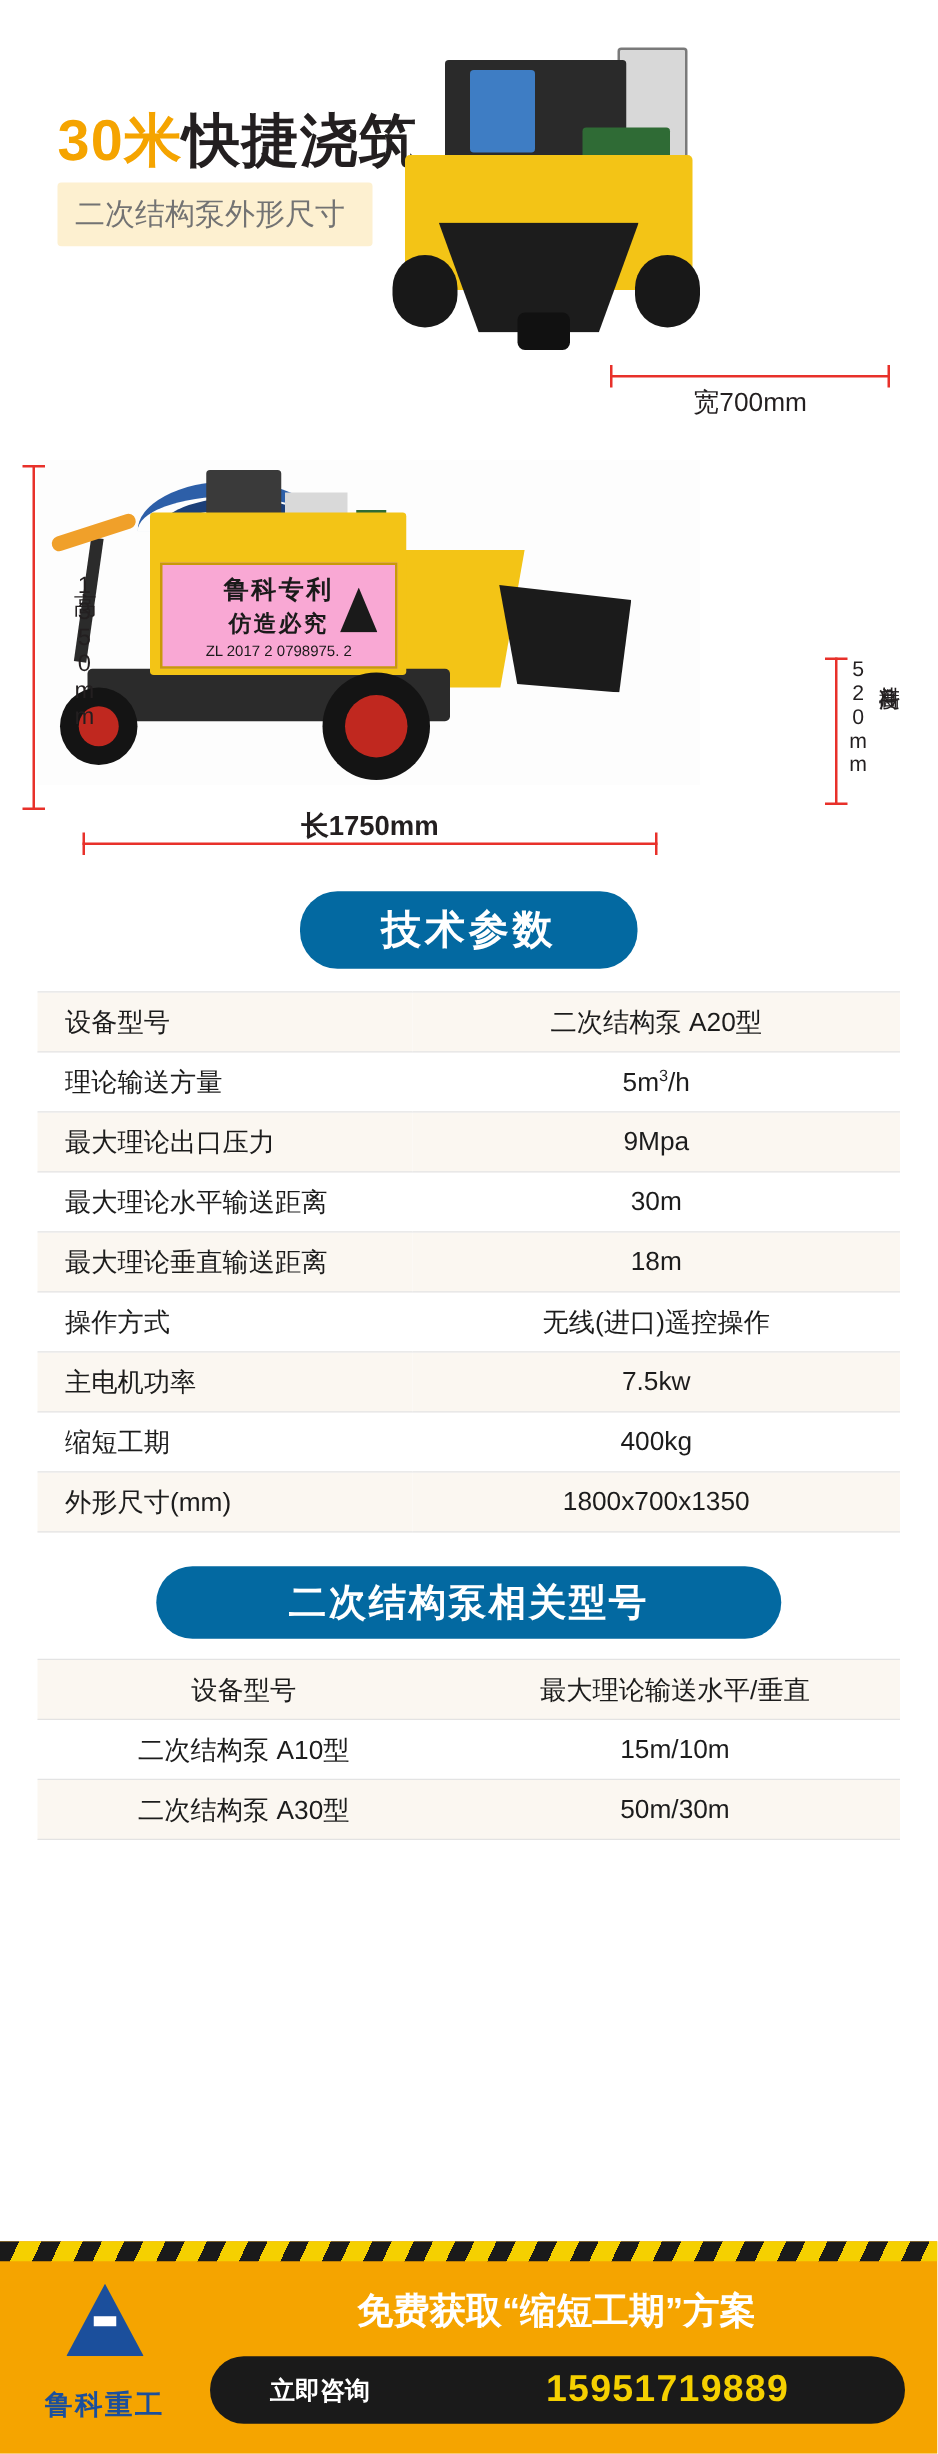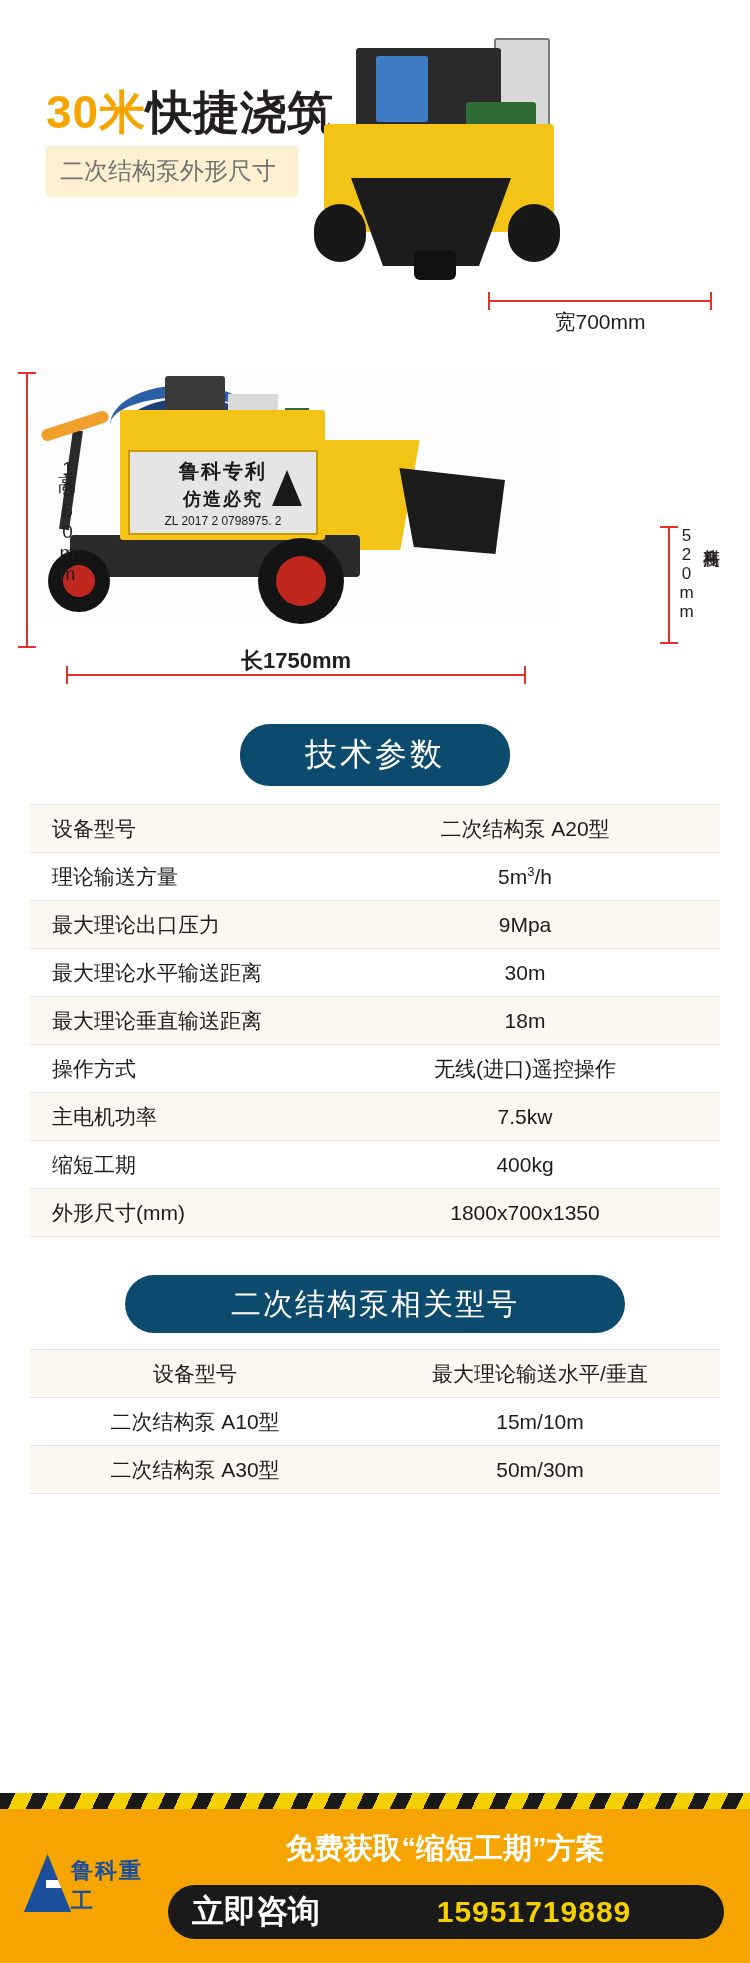--- a/index.html
+++ b/index.html
@@ -46,21 +46,21 @@
   .dim-width .cap-l { position:absolute; left:0; top:0; width:2px; height:18px; background:#e8312a; }
   .dim-width .cap-r { position:absolute; right:0; top:0; width:2px; height:18px; background:#e8312a; }
   .dim-width .txt { position:absolute; left:0; top:16px; width:224px; text-align:center; font-size:21px; color:#231f20; }
 
   
   .photo-main { position:relative; width:750px; height:330px; }
   .pm { position:absolute; }
   .pm-bg { left:30px; top:18px; width:530px; height:260px; background:#fdfdfd; }
   .pm-body { left:120px; top:60px; width:205px; height:130px; background:#f3c416; border-radius:3px; }
   .pm-label {
-    left:128px; top:100px; width:190px; height:85px; background:#e5e5e5;
+    left:128px; top:100px; width:190px; height:85px; background:#f9a8d4;
     border:2px solid #c99a08;
     display:flex; flex-direction:column; align-items:center; justify-content:center;
   }
   .pm-label .l1 { font-size:20px; font-weight:bold; color:#1a1a1a; letter-spacing:2px; }
   .pm-label .l2 { font-size:18px; font-weight:bold; color:#1a1a1a; letter-spacing:2px; margin-top:2px;}
   .pm-label .l3 { font-size:12px; color:#1a1a1a; margin-top:3px; }
   .pm-logo { position:absolute; right:14px; top:18px; width:30px; height:36px; background:#1a1a1a;
              clip-path:polygon(50% 0,100% 100%,0 100%); }
   .pm-chassis { left:70px; top:185px; width:290px; height:42px; background:#2b2b2b; border-radius:4px; }
   .pm-rear { left:300px; top:90px; width:110px; height:110px; background:#f3c416; transform:skewX(-10deg); }
@@ -98,22 +98,22 @@
     writing-mode:vertical-rl; text-orientation:upright; }
 
   .dim-length { position:absolute; left:66px; top:300px; width:460px; height:46px; }
   .dim-length .line { position:absolute; left:0; top:24px; width:460px; height:2px; background:#e8312a; }
   .dim-length .cap-l { position:absolute; left:0; top:16px; width:2px; height:18px; background:#e8312a; }
   .dim-length .cap-r { position:absolute; right:0; top:16px; width:2px; height:18px; background:#e8312a; }
   .dim-length .txt { position:absolute; left:0; top:-4px; width:460px; text-align:center; font-size:22px; color:#231f20;font-weight:bold; }
 
   
   .pill {
-    margin:16px auto; border-radius:30px; background:#0c4a6e;
-    color:#ffffff; font-weight:normal; text-align:center;
+    margin:5px auto; border-radius:30px; background:#0369a1;
+    color:#ffffff; font-weight:bold; text-align:center;
     display:flex; align-items:center; justify-content:center;
   }
   .pill-1 { width:270px; height:62px; font-size:32px; letter-spacing:3px; }
   .pill-2 { width:500px; height:58px; font-size:30px; letter-spacing:2px; }
 
   
   .spec-table { width:690px; margin:18px auto 0 auto; border-collapse:collapse; }
   .spec-table td {
     height:48px; font-size:21px; color:#1c1c1c;
     border-bottom:1px solid #e3e3e3;
@@ -140,41 +140,41 @@
   .footer {
     position:absolute; left:0; bottom:0; width:750px; height:170px;
     background:#f5a400; overflow:hidden;
   }
   .footer .stripes {
     position:absolute; left:0; top:0; width:750px; height:16px;
     background:repeating-linear-gradient(115deg,#1a1a1a 0 14px,#f5d000 14px 30px);
   }
   .footer .logo-box {
     position:absolute; left:24px; top:34px; width:120px; height:112px;
-    display:flex; flex-direction:row; align-items:center; justify-content:space-between;
+    display:flex; flex-direction:column; align-items:center; justify-content:space-between;
   }
   .footer .logo-mark {
     width:62px; height:58px; background:#1b4f9c;
     clip-path:polygon(50% 0,100% 100%,0 100%);
     position:relative;
   }
   .footer .logo-mark::after{
     content:""; position:absolute; left:22px; top:26px; width:18px; height:8px; background:#ffffff;
   }
   .footer .logo-text { margin-top:6px; font-size:22px; font-weight:bold; color:#1b4f9c; letter-spacing:2px; }
   .footer .head-line {
     position:absolute; left:160px; top:36px; width:570px; text-align:center;
     font-size:29px; font-weight:bold; color:#ffffff; white-space:nowrap;
   }
   .footer .cta {
     position:absolute; left:168px; top:92px; width:556px; height:54px;
     background:#1a1a1a; border-radius:27px; display:flex; align-items:center;
   }
   .footer .cta .label {
-    width:176px; text-align:center; color:#ffffff; font-size:32px; font-weight:bold;
+    width:176px; text-align:center; color:#ffffff; font-size:20px; font-weight:bold;
   }
   .footer .cta .phone {
     flex:1; text-align:center; color:#f5d000; font-size:30px; font-weight:bold; letter-spacing:1px;
   }
 </style>
 </head>
 <body>
 
 <div class="hero">
   <div class="hero-title">

